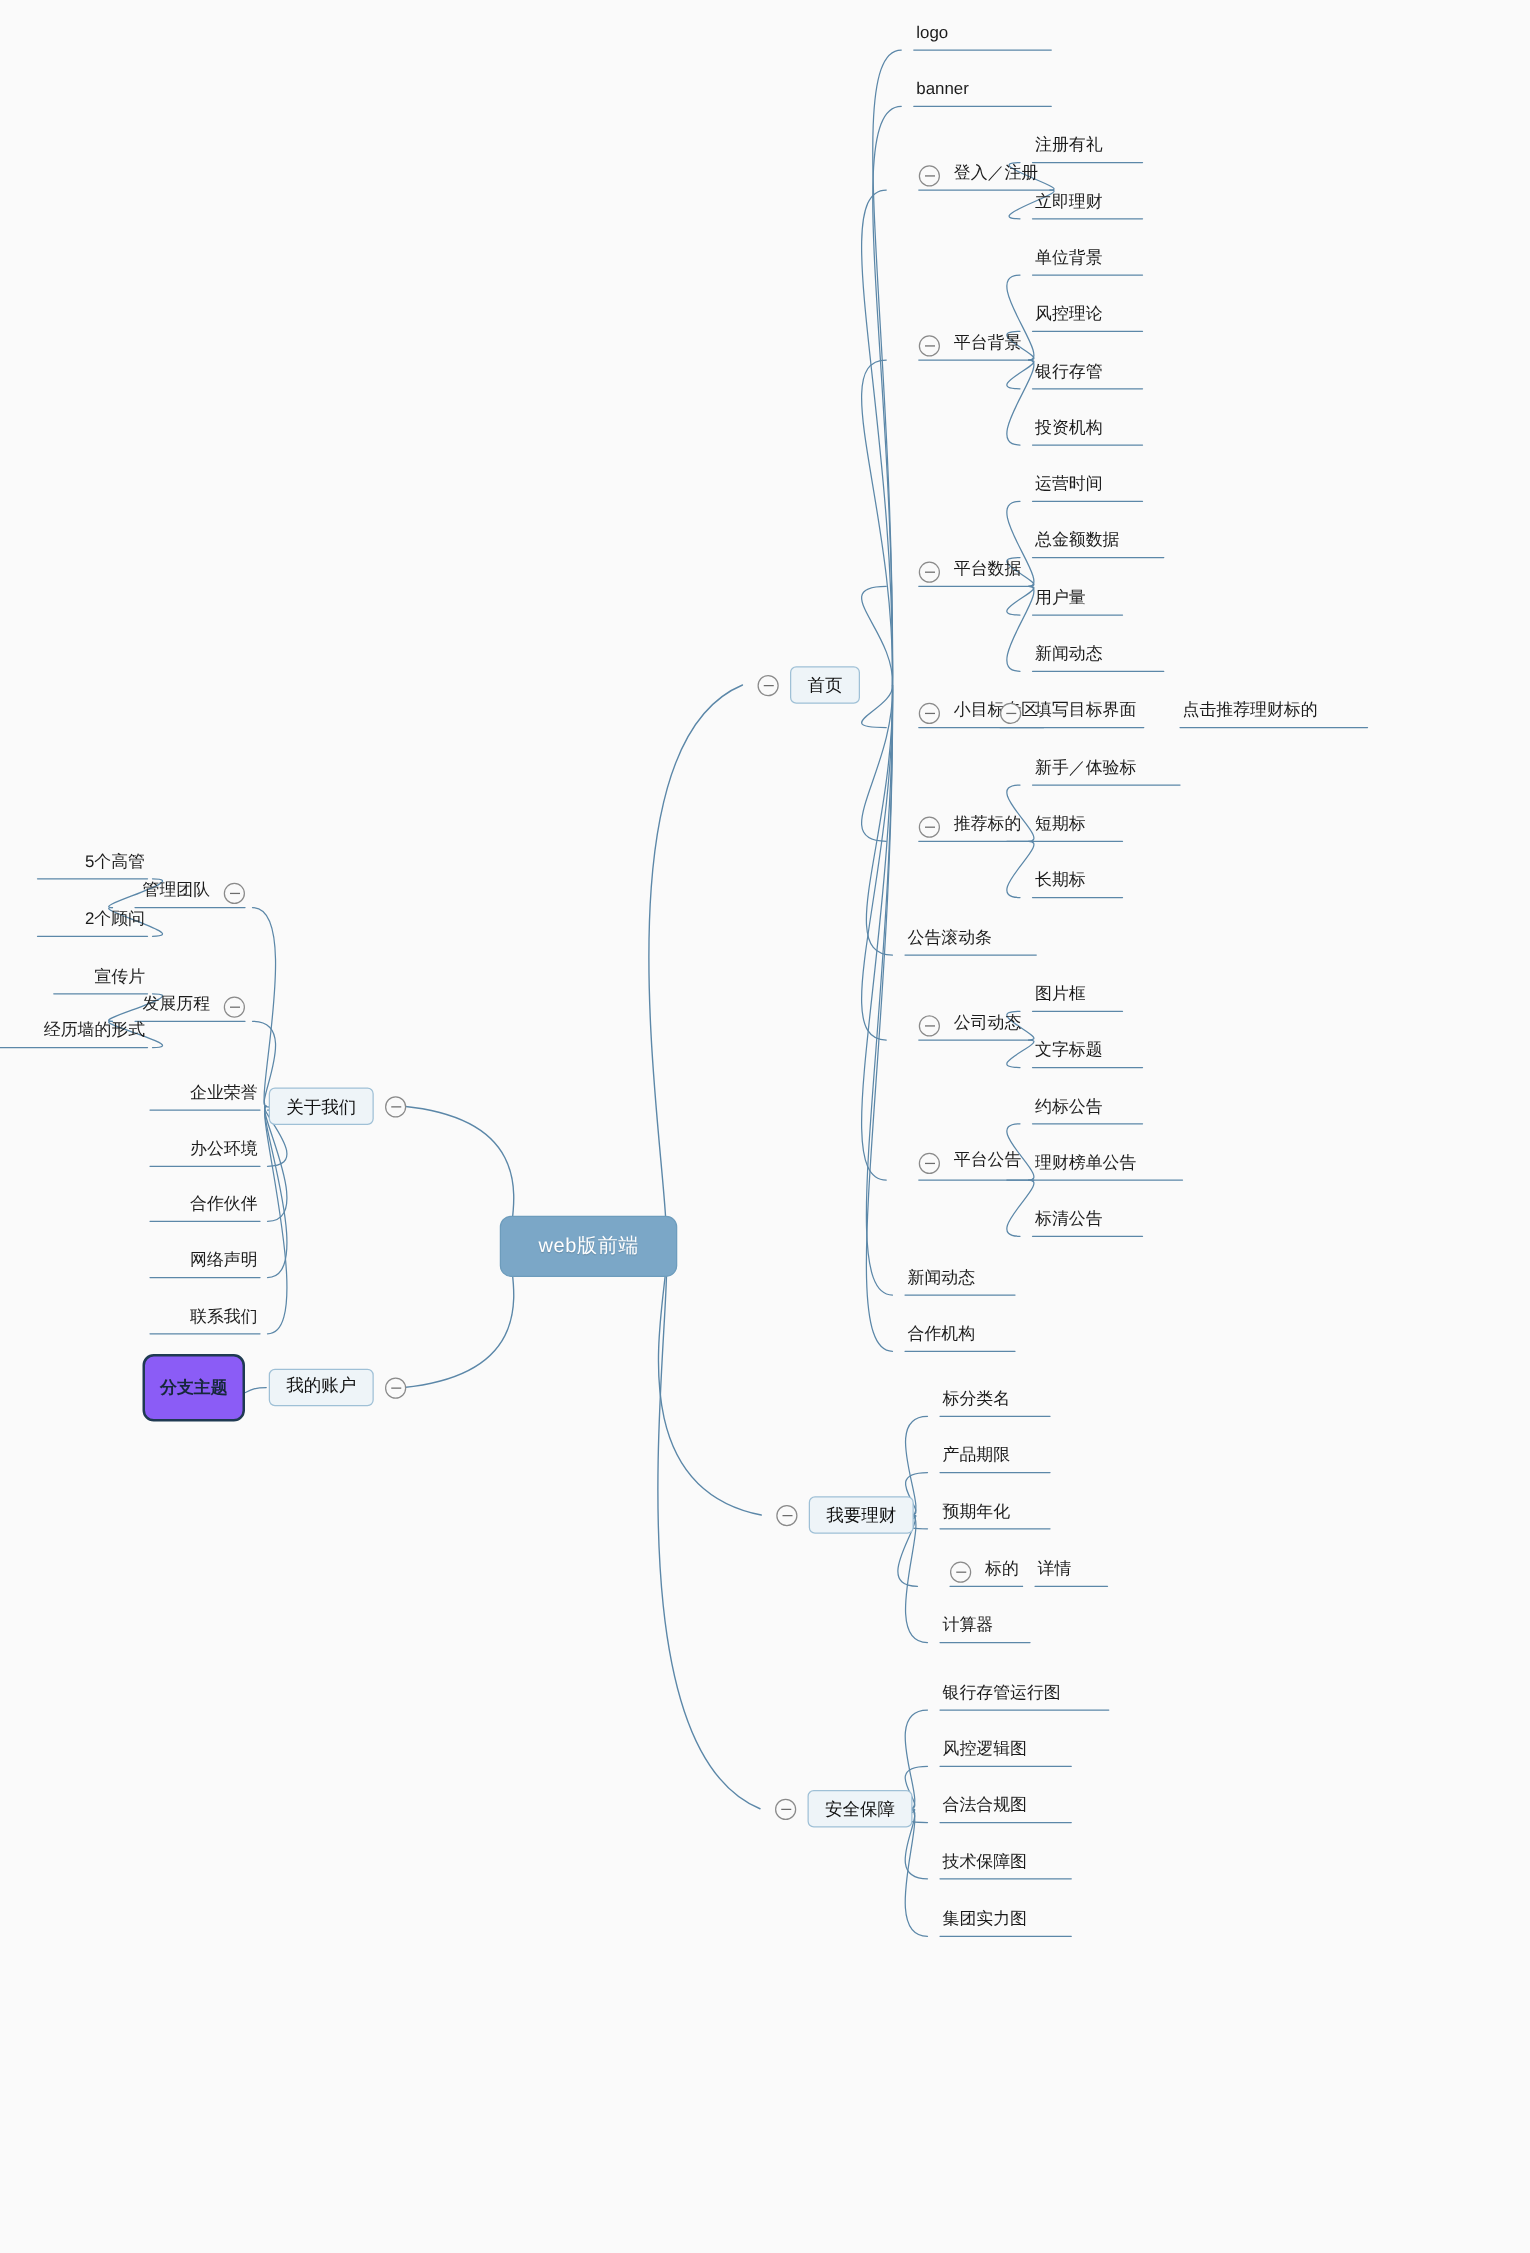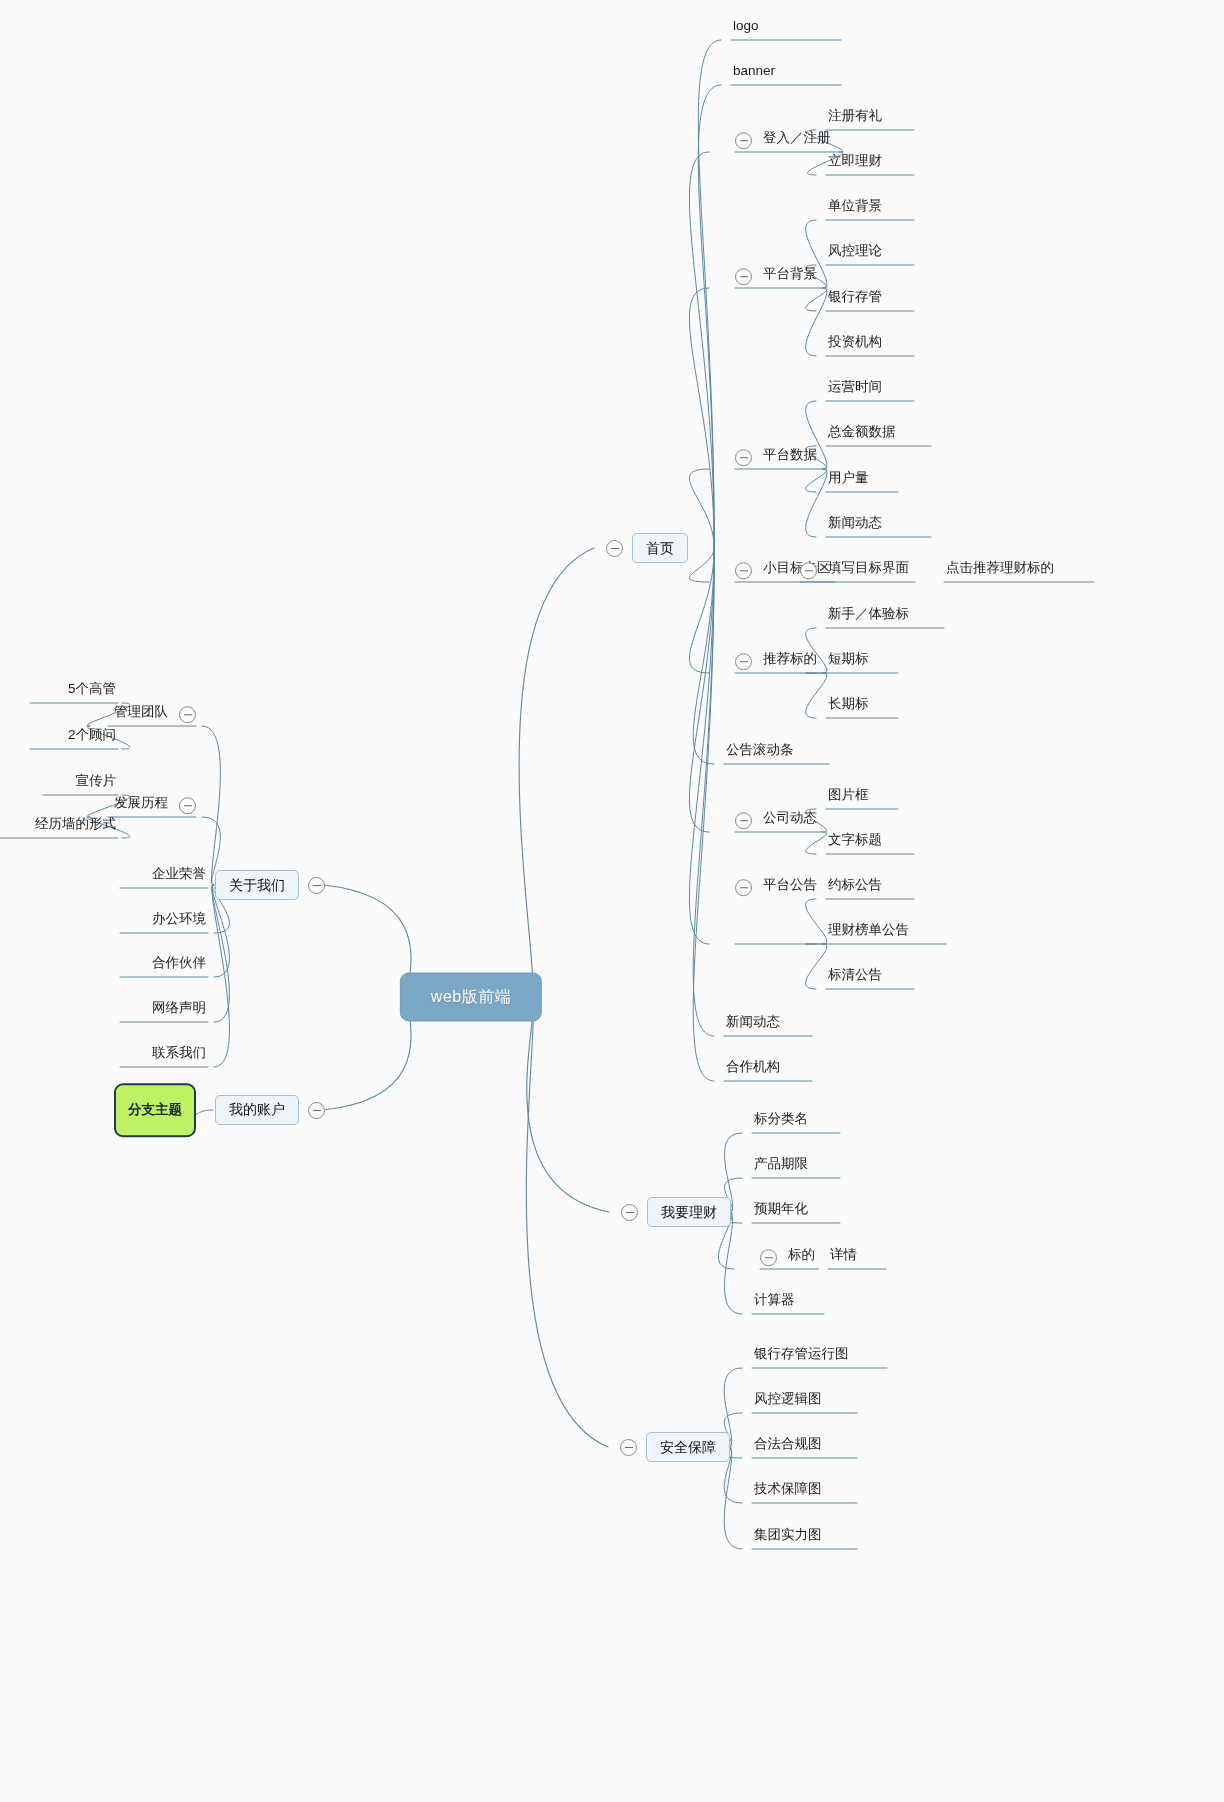--- a/index.html
+++ b/index.html
@@ -49,21 +49,21 @@
     font-size:16px;
     padding:13px 30px;
     letter-spacing:.5px;
     text-shadow:0 1px 1px rgba(0,0,0,.18);
   }
 
   
   .darkbox{transform:translateY(-50%);}
   .darkbox .box{
     border:2px solid #1f3a52;
-    background:#bef264;
+    background:#8b5cf6;
     border-radius:9px;
     padding:18px 12px;
     font-size:13.5px;
     font-weight:600;
     color:#16283a;
   }
 
   
   .toggle{
     width:15px;height:15px;border-radius:50%;
@@ -264,21 +264,21 @@
       </div>
       <div class="node leaf" style="top: 753px; left: 724px;">
         <span class="lbl">公告滚动条</span>
       </div>
       <div class="node leaf" style="top: 821px; left: 735px;">
         <span class="toggle tg-left">
           <i></i>
         </span>
         <span class="lbl">公司动态</span>
       </div>
-      <div class="node leaf" style="top: 888px; left: 735px;">
+      <div class="node leaf" style="top: 931px; left: 735px;">
         <span class="toggle tg-left">
           <i></i>
         </span>
         <span class="lbl">平台公告</span>
       </div>
       <div class="node leaf" style="top: 1025px; left: 724px;">
         <span class="lbl">新闻动态</span>
       </div>
       <div class="node leaf" style="top: 1070px; left: 724px;">
         <span class="lbl">合作机构</span>

